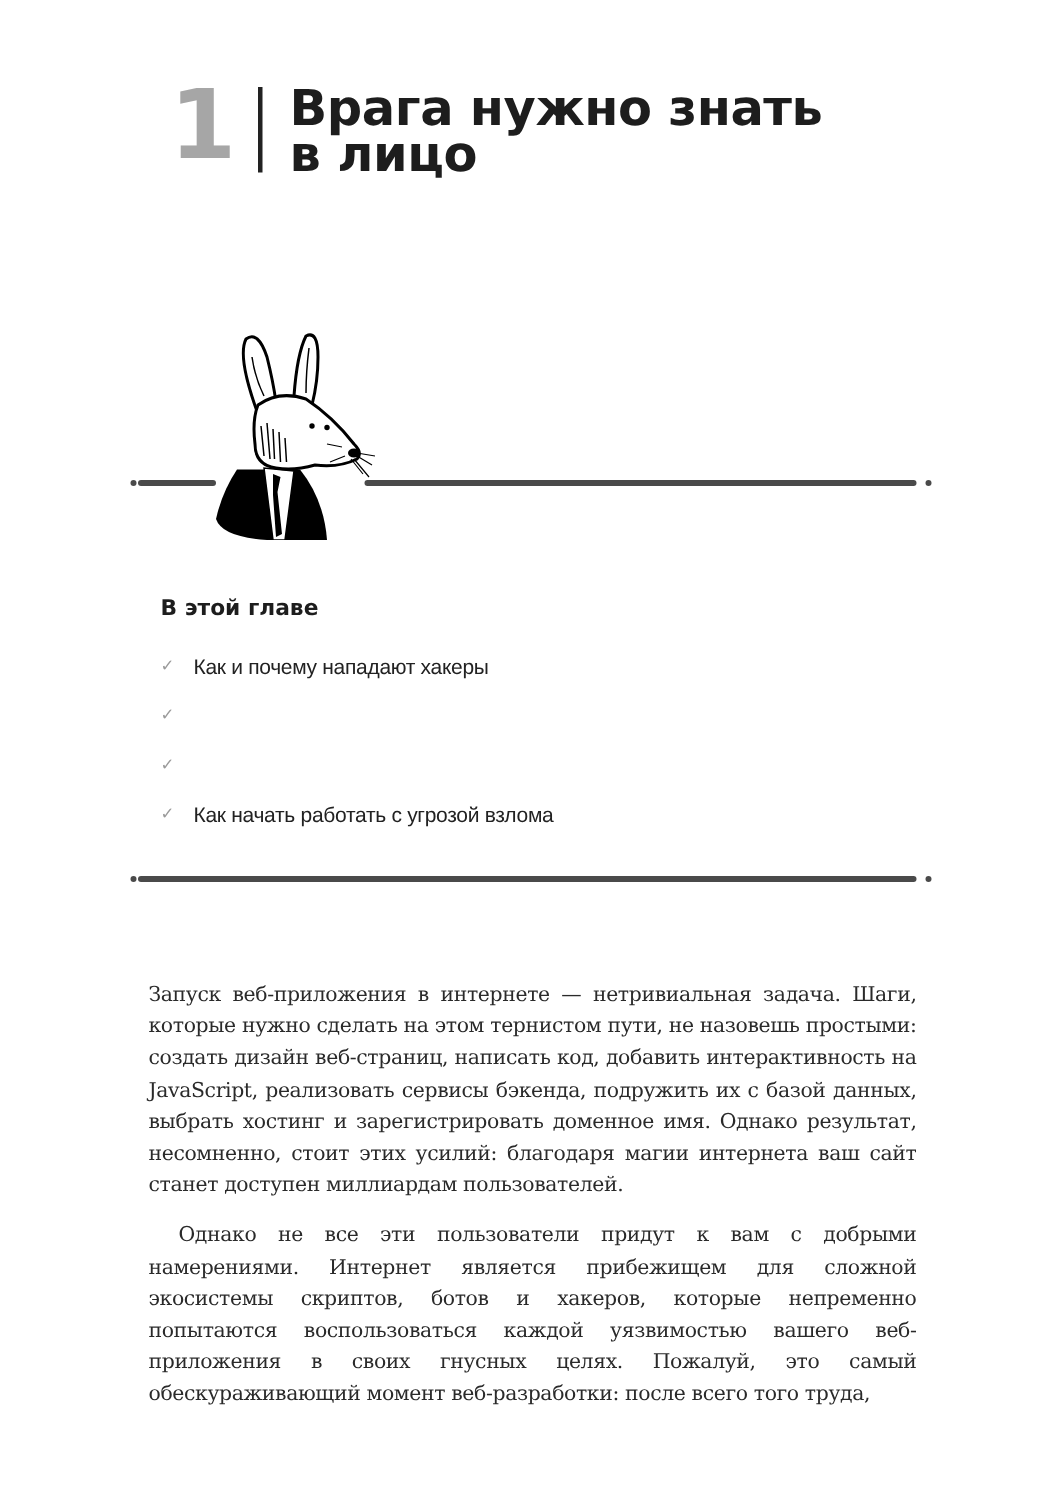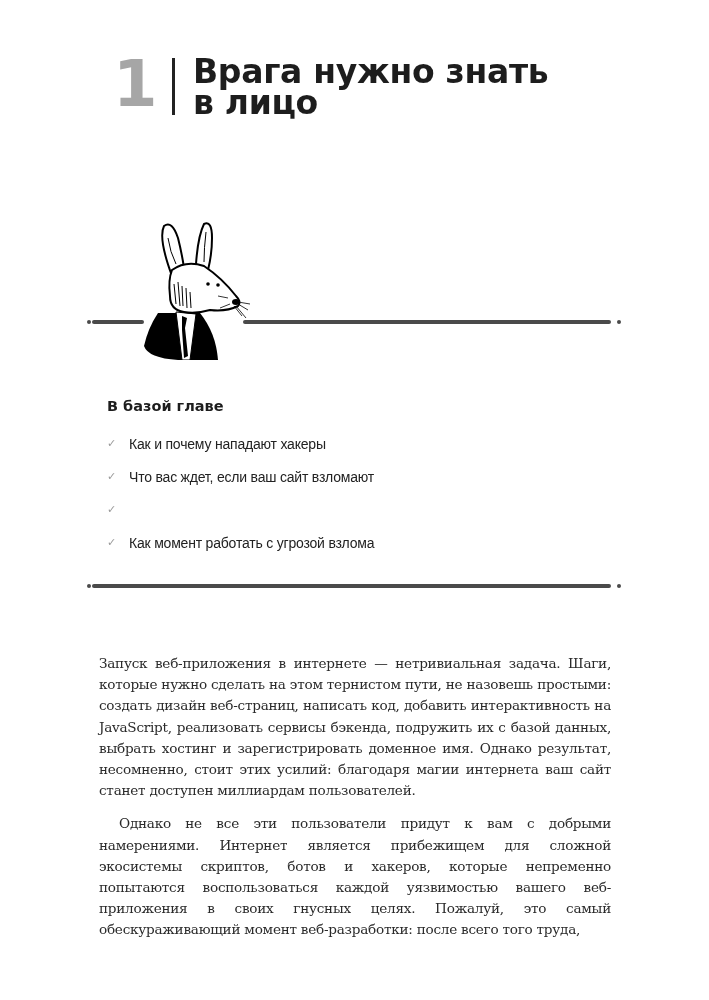--- a/index.html
+++ b/index.html
@@ -81,36 +81,35 @@
     <path d="M36 66 L38 86 M40 64 L42 88 M44 68 L45 88 M48 70 L49 90 M52 74 L53 90" stroke="#000" stroke-width="1"></path>
 
     <circle cx="70" cy="66" r="1.8" fill="#000"></circle>
     <circle cx="80" cy="67" r="1.8" fill="#000"></circle>
 
     <ellipse cx="98" cy="84" rx="4" ry="3" fill="#000"></ellipse>
 
     <path d="M90 80 L80 78 M92 86 L82 90 M100 86 L110 92 M100 84 L112 86 M96 88 L104 98 M98 88 L108 100" stroke="#000" stroke-width="0.8"></path>
   </svg>
 
-  <div class="toc-heading">В базой главе</div>
+  <div class="toc-heading">В этой главе</div>
   <ul class="toc-list">
     <li class="toc-item">
       <span class="check">✓</span>
       <span class="toc-text">Как и почему нападают хакеры</span>
     </li>
     <li class="toc-item">
       <span class="check">✓</span>
-      <span class="toc-text">Что вас ждет, если ваш сайт взломают</span>
     </li>
     <li class="toc-item">
       <span class="check">✓</span>
     </li>
     <li class="toc-item">
       <span class="check">✓</span>
-      <span class="toc-text">Как момент работать с угрозой взлома</span>
+      <span class="toc-text">Как начать работать с угрозой взлома</span>
     </li>
   </ul>
 
   <div class="dot" style="left:87px; top:584px;"></div>
   <div class="rule" style="left:92px; top:584px; width:519px;"></div>
   <div class="dot" style="left:617px; top:584px;"></div>
 
   <div class="body-text">
     <p>Запуск веб-приложения в интернете — нетривиальная задача. Шаги, кото­рые нужно сделать на этом тернистом пути, не назовешь простыми: создать дизайн веб-страниц, написать код, добавить интерактивность на JavaScript, реализовать сервисы бэкенда, подружить их с базой данных, выбрать хо­стинг и зарегистрировать доменное имя. Однако результат, несомненно, стоит этих усилий: благодаря магии интернета ваш сайт станет доступен миллиардам пользователей.</p>
     <p class="indent">Однако не все эти пользователи придут к вам с добрыми намерениями. Интернет является прибежищем для сложной экосистемы скриптов, ботов и хакеров, которые непременно попытаются воспользоваться каждой уяз­вимостью вашего веб-приложения в своих гнусных целях. Пожалуй, это самый обескураживающий момент веб-разработки: после всего того труда,</p>

